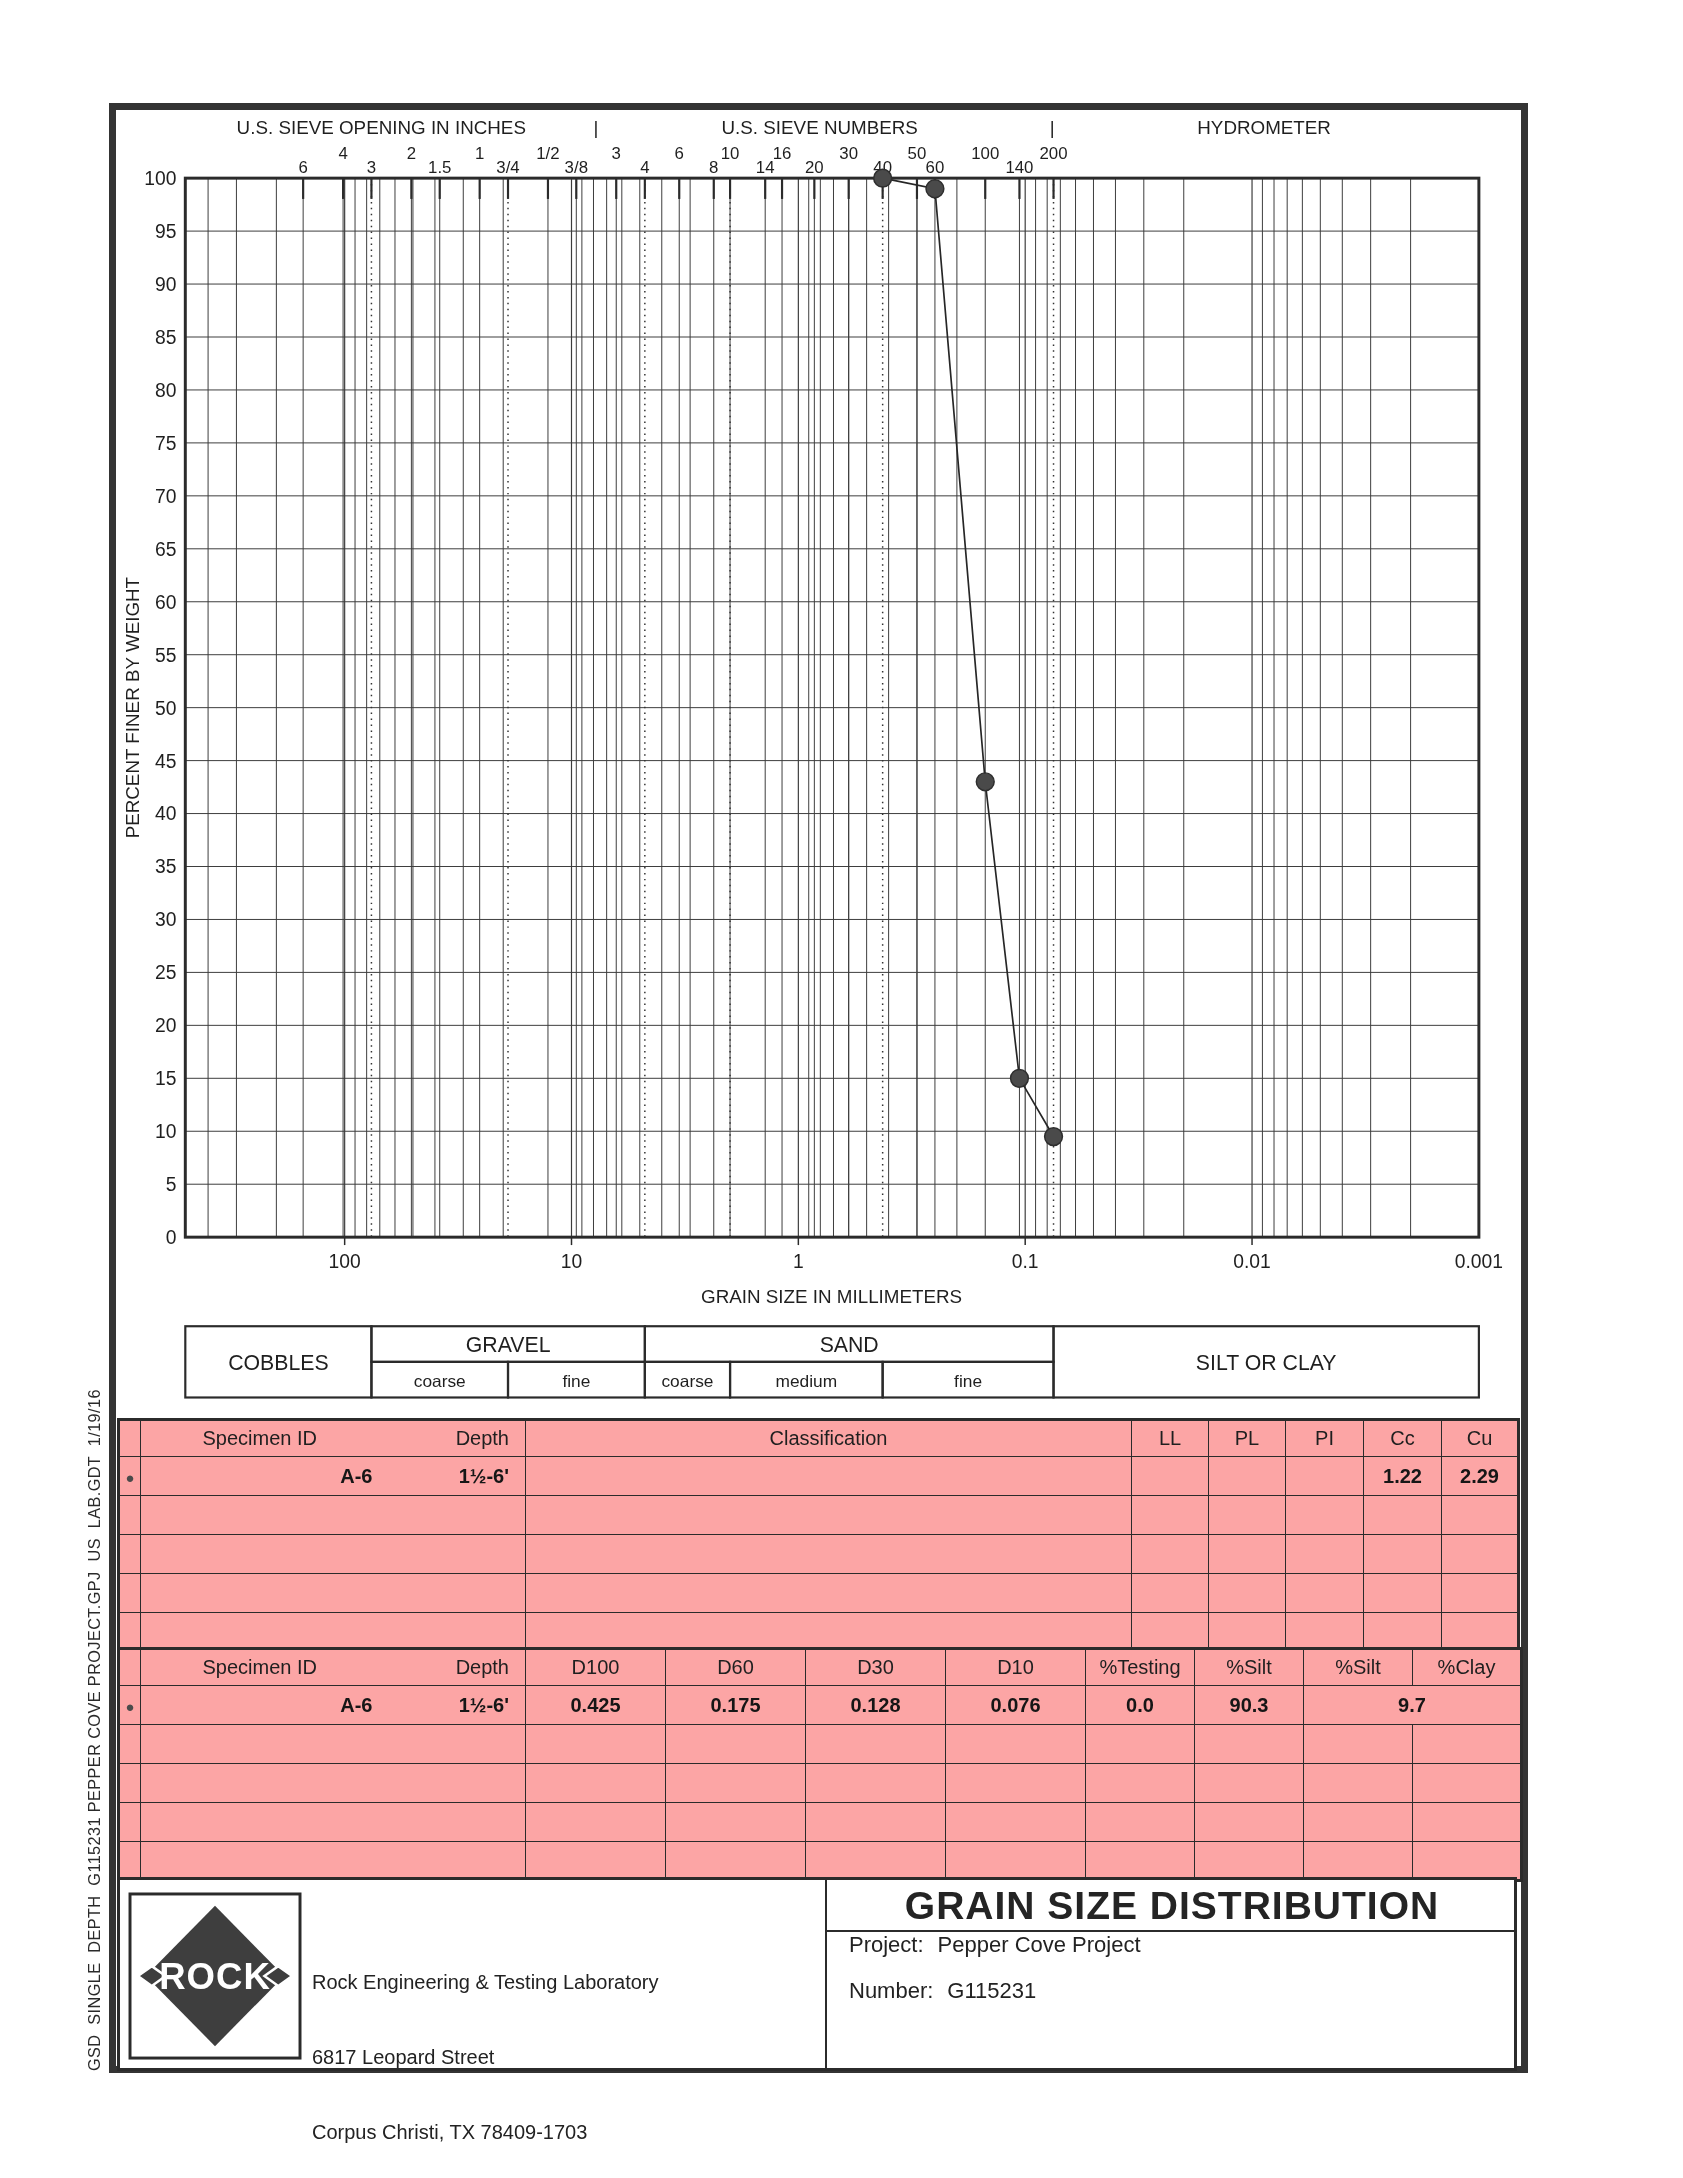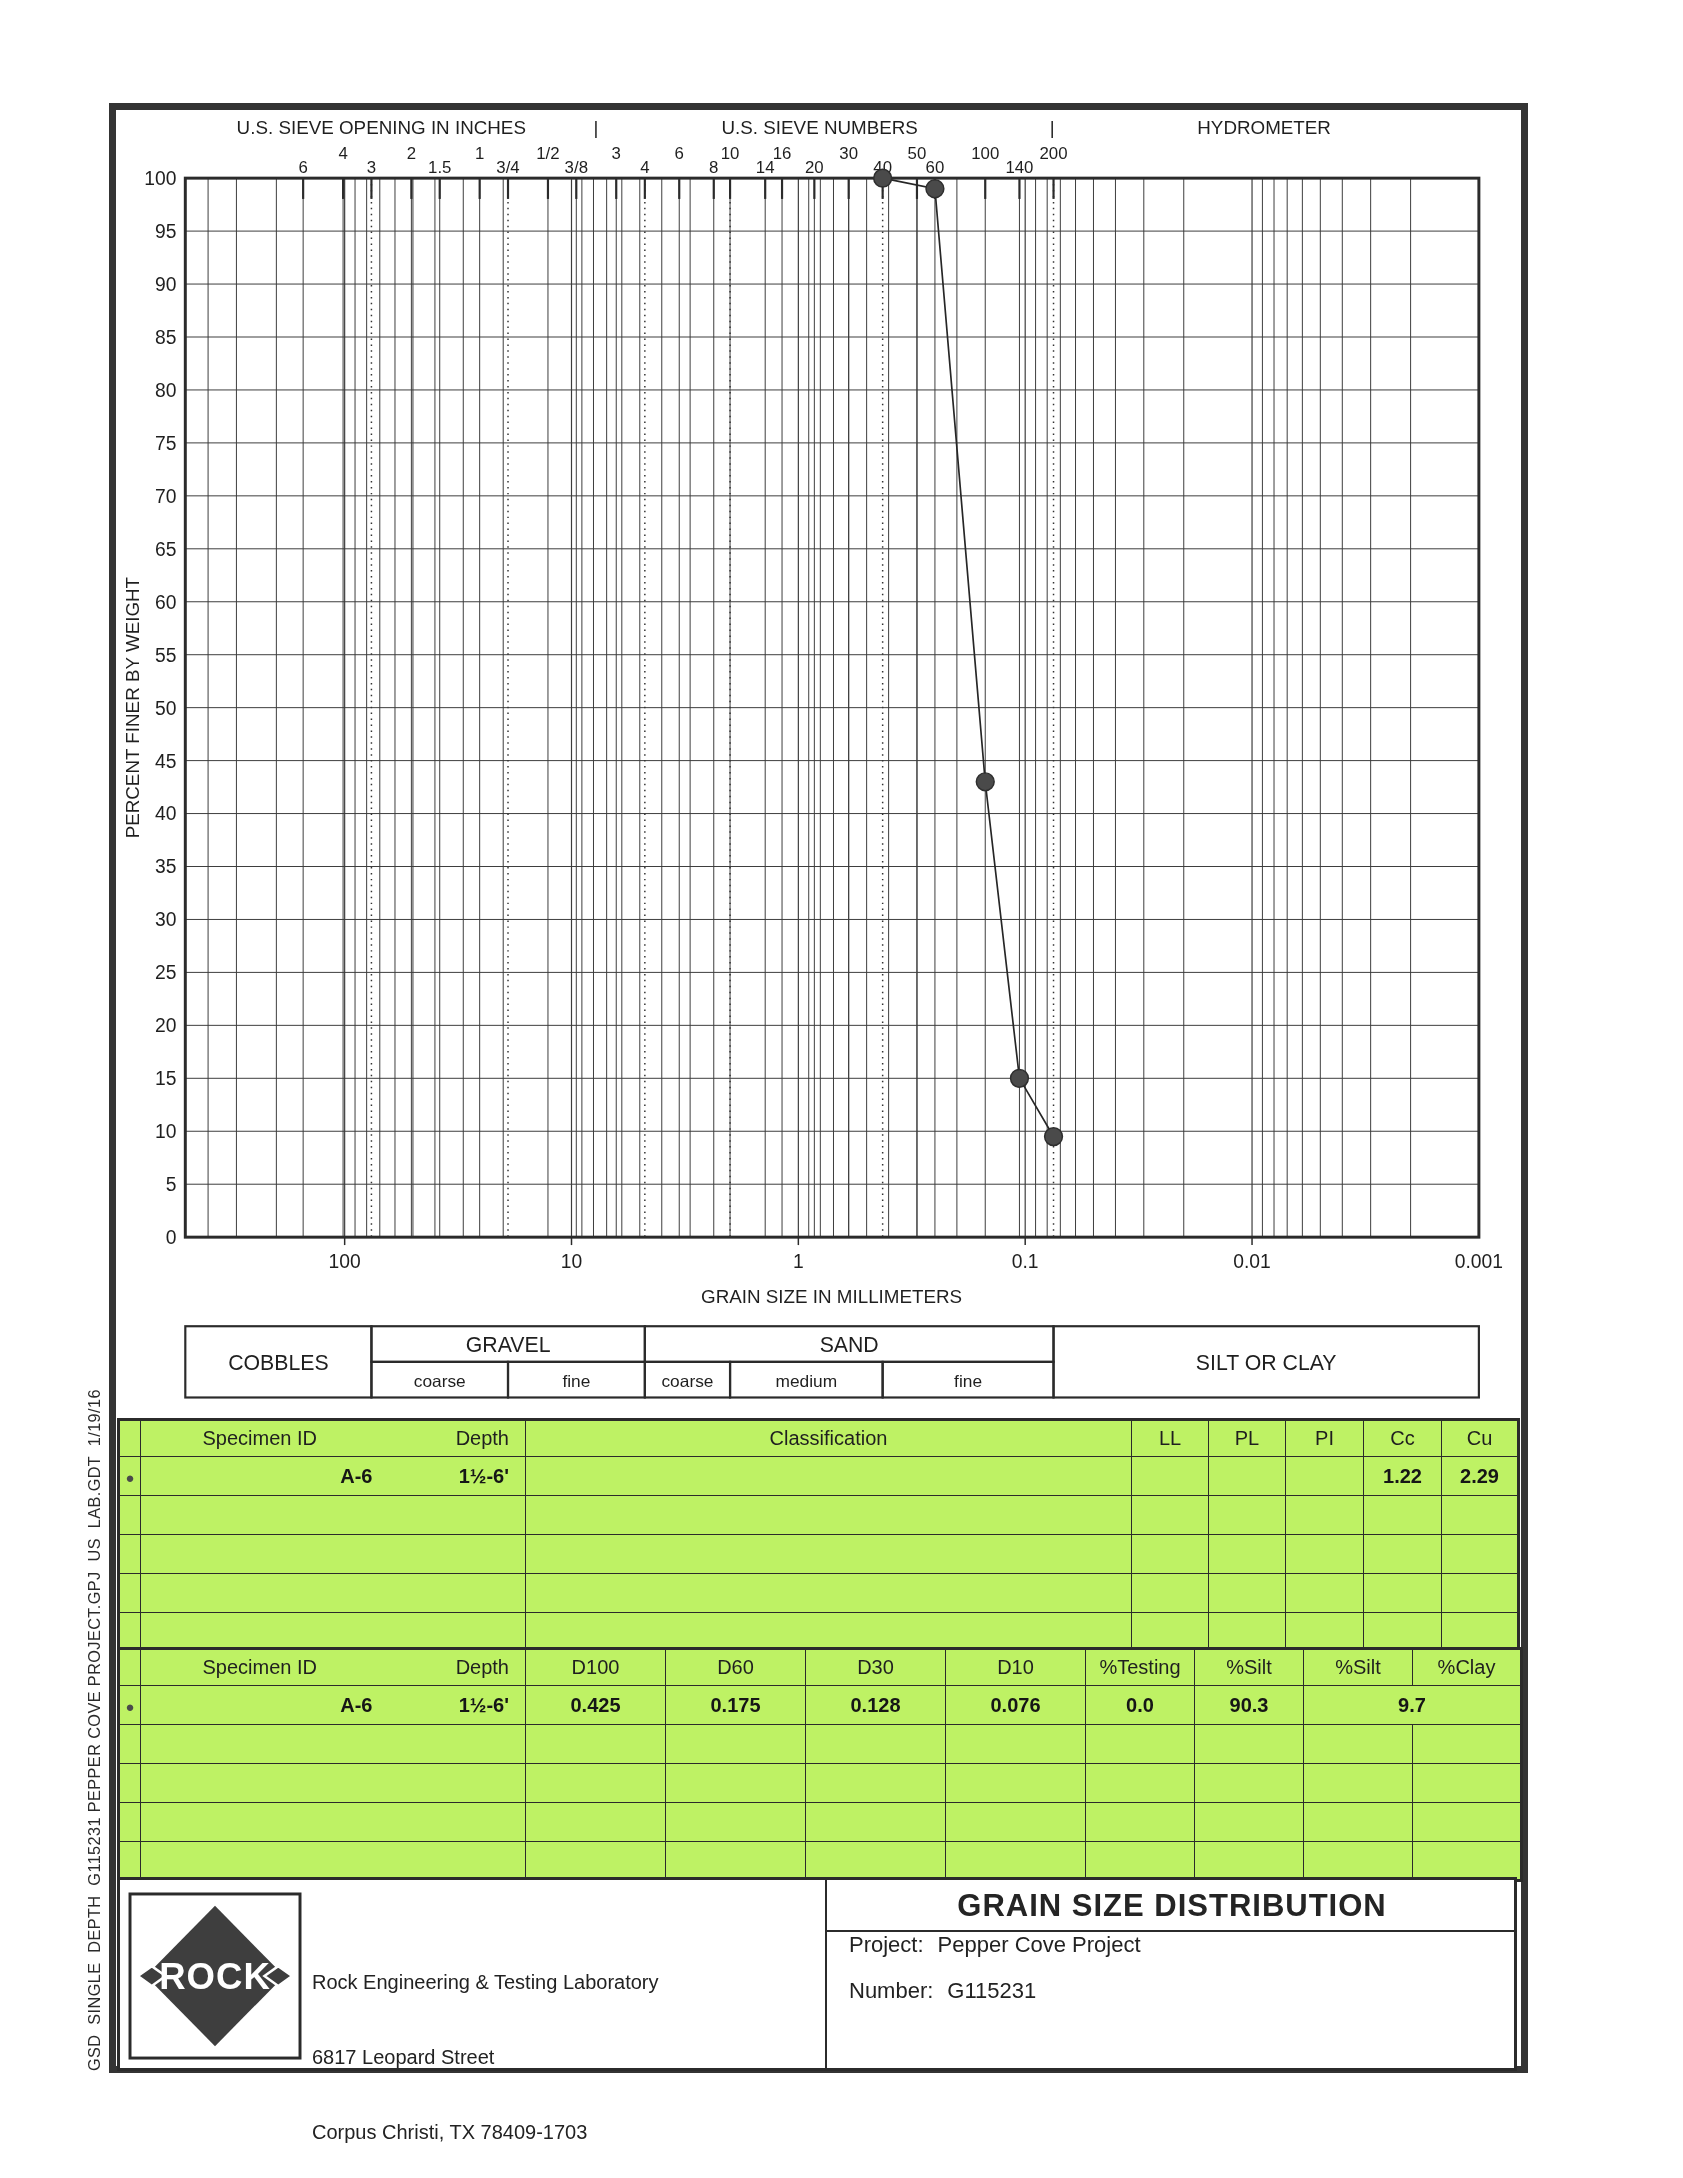--- a/index.html
+++ b/index.html
@@ -14,21 +14,21 @@
   
   #gsd-chart { position:absolute; left:0; top:0; }
 
   
   #sidebar { position:absolute; left:85px; top:2071px; width:663px;
     transform:rotate(-90deg); transform-origin:0 0;
     font-size:16.3px; letter-spacing:0.4px; color:#2a2a2a; white-space:pre; }
 
   
   table.t { position:absolute; border-collapse:collapse; table-layout:fixed;
-    background:#bef264; font-size:20px; color:#1f1f1f; }
+    background:#fca5a5; font-size:20px; color:#1f1f1f; }
   table.t { border:3px solid #2b2b2b; }
   table.t td { border:1.6px solid #2b2b2b; overflow:hidden; white-space:nowrap;
     padding:0 6px; text-align:center; }
   table.t td.nr { border-right:none; }
   table.t td.nl { border-left:none; }
   table.t tr.hdr { height:37px; }
   table.t tr.row { height:39px; }
   table.t td.al-l { text-align:right; padding-left:14px; }
   table.t td.al-r { text-align:right; padding-right:16px; }
   table.t .val { font-weight:bold; color:#161616; }
@@ -41,21 +41,21 @@
   
   #footer { position:absolute; left:117px; top:1877px; width:1400px; height:194px;
     border:3px solid #2b2b2b; background:#fff; }
   #footer-left { position:absolute; left:0; top:0; width:604px; height:100%; }
   #logo-box { position:absolute; left:8px; top:12px; }
   #address { position:absolute; left:192px; top:40px; font-size:20px;
     line-height:25px; color:#222; white-space:pre; }
   #footer-right { position:absolute; left:705px; top:0; width:692px; height:100%;
     border-left:2px solid #2b2b2b; }
   #report-title { height:52px; line-height:52px; text-align:center;
-    font-size:31px; font-weight:bold; letter-spacing:1px; color:#242424;
+    font-size:39px; font-weight:bold; letter-spacing:1px; color:#242424;
     border-bottom:2px solid #2b2b2b; }
   .tb-row { height:46px; display:flex; padding-left:22px;
     font-size:22px; color:#222; }
   .tb-row .lbl { margin-right:14px; }
 </style>
 </head>
 <body>
 
 <div id="page">
 

